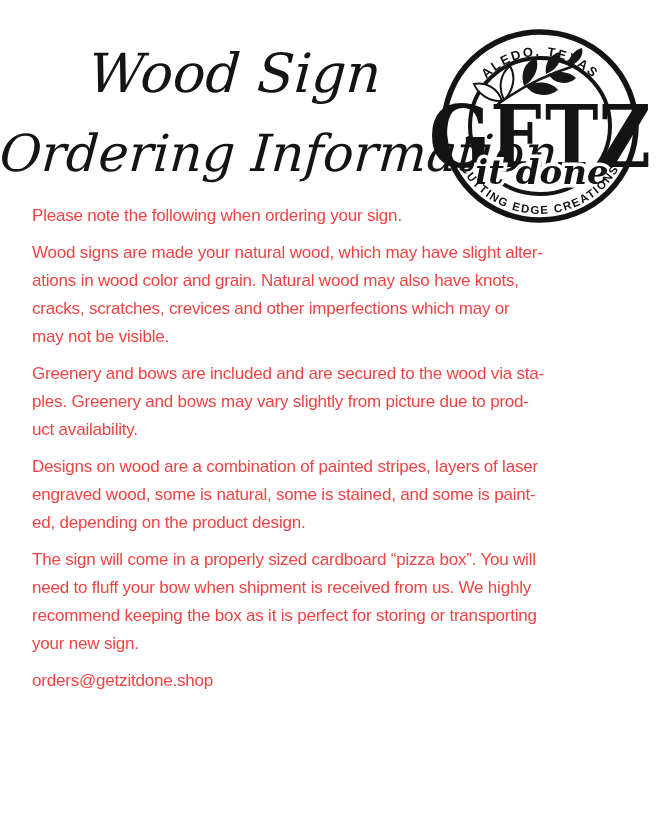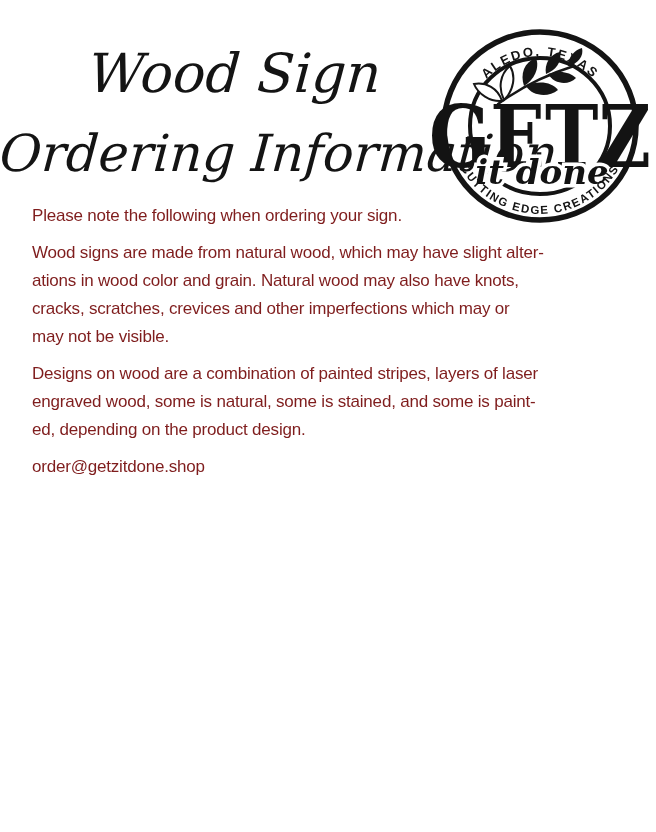--- a/index.html
+++ b/index.html
@@ -10,21 +10,21 @@
   .title-line{
     position:absolute;text-align:center;white-space:nowrap;
     font-family:"DejaVu Serif",serif;font-style:italic;color:#141414;
     transform:skewX(-4deg);
   }
   .title-line1{top:42px;left:10px;width:450px;font-size:54px;}
   .title-line2{top:124px;left:0px;width:500px;font-size:51px;}
   .logo-svg{position:absolute;left:424px;top:14px;width:232px;height:226px;}
   .body-text{position:absolute;top:202px;left:32px;width:616px;}
   .para{
-    margin:0 0 9px 0;font-size:17px;line-height:28px;color:#7f1d1d;
+    margin:0 0 9px 0;font-size:17px;line-height:28px;color:#ef4444;
     letter-spacing:-0.2px;white-space:pre;
   }
   .email{margin-top:1px;}
 </style>
 </head>
 <body>
 
 <div class="page">
 
   <div class="title-line title-line1">Wood Sign</div>
@@ -58,23 +58,30 @@
 
     <text x="118" y="170" text-anchor="middle" font-family="DejaVu Serif, serif" font-style="italic" font-weight="bold" font-size="34" fill="#131313" stroke="#ffffff" stroke-width="7" paint-order="stroke">it done</text>
 
     <text font-family="Liberation Sans, sans-serif" font-size="11.5" font-weight="bold" letter-spacing="1.6" fill="#141414" text-anchor="middle">
       <textPath href="#arcBottom" startOffset="50%">CUTTING EDGE CREATIONS</textPath>
     </text>
   </svg>
 
   <div class="body-text">
     <p class="para">Please note the following when ordering your sign.</p>
-    <p class="para">Wood signs are made from natural wood, which may have slight alter-
+    <p class="para">Wood signs are made your natural wood, which may have slight alter-
 ations in wood color and grain. Natural wood may also have knots,
 cracks, scratches, crevices and other imperfections which may or
 may not be visible.</p>
+    <p class="para">Greenery and bows are included and are secured to the wood via sta-
+ples. Greenery and bows may vary slightly from picture due to prod-
+uct availability.</p>
     <p class="para">Designs on wood are a combination of painted stripes, layers of laser
 engraved wood, some is natural, some is stained, and some is paint-
 ed, depending on the product design.</p>
-    <p class="para email">order@getzitdone.shop</p>
+    <p class="para">The sign will come in a properly sized cardboard “pizza box”. You will
+need to fluff your bow when shipment is received from us. We highly
+recommend keeping the box as it is perfect for storing or transporting
+your new sign.</p>
+    <p class="para email">orders@getzitdone.shop</p>
   </div>
 
 </div>
 
 </body></html>

